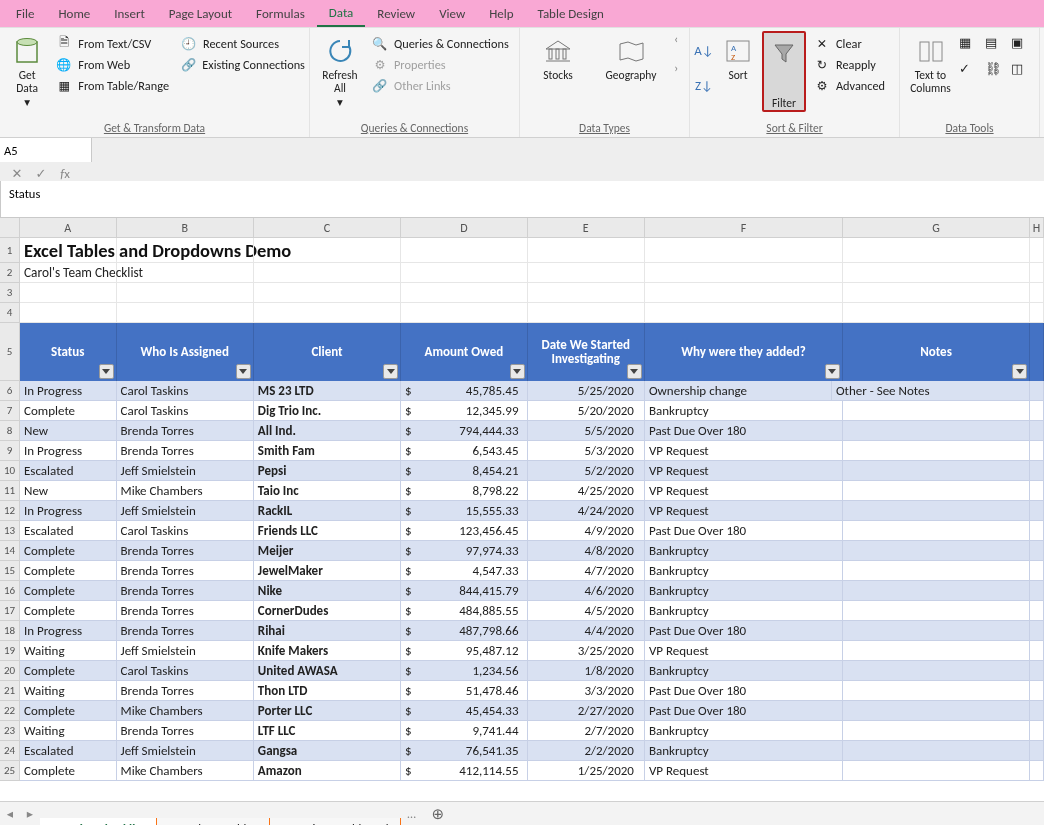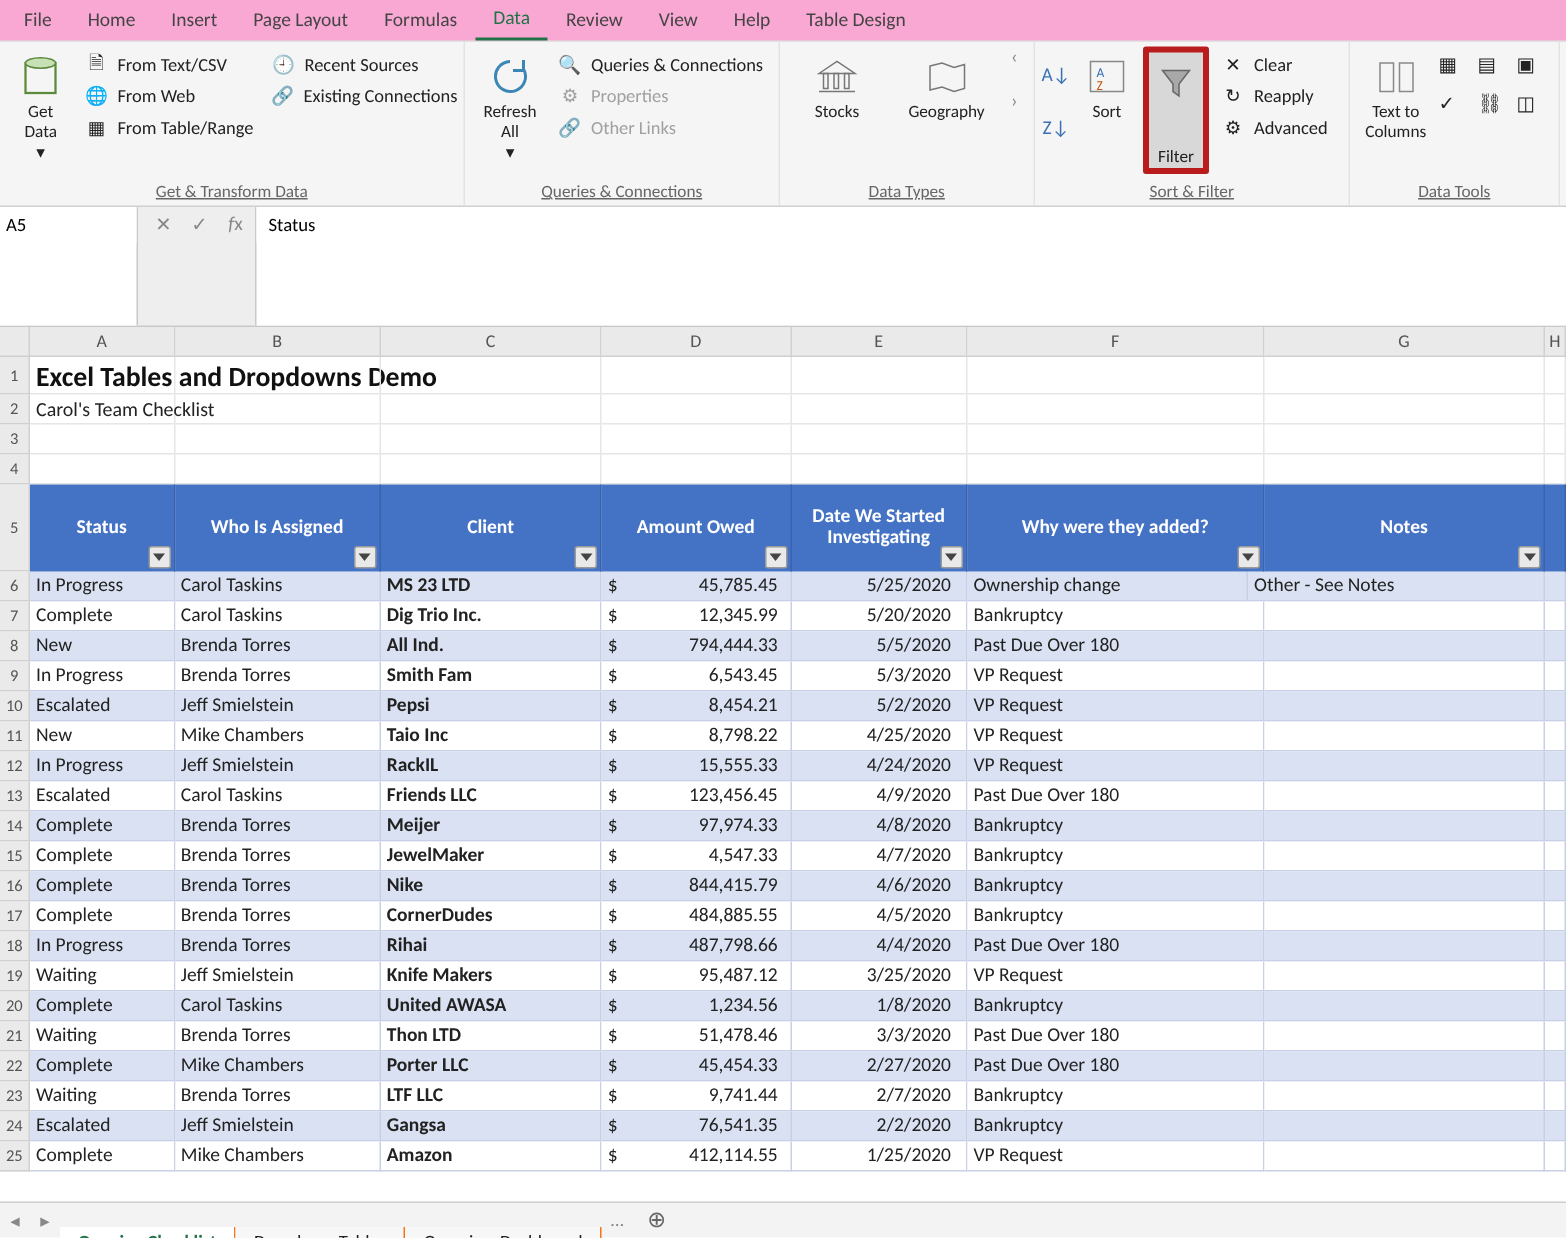--- a/index.html
+++ b/index.html
@@ -15,24 +15,24 @@
   .group { border-right:1px solid #e3e3e3; padding:3px 6px 0 6px; display:flex; flex-direction:column; }
   .group-body { flex:1; display:flex; align-items:flex-start; gap:4px; }
   .group-label { text-align:center; font-size:11.5px; color:#666; padding:1px 0 2px 0;text-decoration:underline; }
   .big-btn { display:flex; flex-direction:column; align-items:center; justify-content:flex-start; width:48px; padding-top:4px; gap:2px; cursor:pointer; }
   .big-btn .ic-lg { width:32px; height:32px; display:flex; align-items:center; justify-content:center; }
   .big-btn span.cap { font-size:11.5px; text-align:center; line-height:1.1; }
   .small-list { display:flex; flex-direction:column; gap:1px; padding-top:2px; }
   .small-item { display:flex; align-items:center; gap:6px; padding:2px 4px; font-size:12.3px; cursor:pointer; white-space:nowrap; }
   .small-item.disabled { color:#a0a0a0; }
   .ic-sm { width:16px; height:16px; display:flex; align-items:center; justify-content:center; }
-  .big-btn.selected { background:#d8d8d8; border:4px solid #b91c1c; border-radius:2px;gap:28px; }
-
-  
-  .fbar { display:flex; align-items:stretch; height:80px; border-bottom:1px solid #c9c9c9; background:#eeeeee; }
+  .big-btn.selected { background:#d8d8d8; border:2px solid #b91c1c; border-radius:2px;gap:28px; }
+
+  
+  .fbar { display:flex; align-items:stretch; height:80px; border-bottom:1px solid #c9c9c9; background:#eeeeee;flex-direction:column; }
   .namebox { width:92px; border-right:1px solid #c9c9c9; background:#fff; display:flex; align-items:flex-start; }
   .namebox input { width:100%; border:none; outline:none; height:24px; padding:2px 4px; font-size:12.5px; background:#fff; }
   .fbar .btns { display:flex; align-items:flex-start; padding-top:4px; gap:10px; padding-left:10px; padding-right:6px; color:#888; }
   .fbar .btns span { width:14px; text-align:center; cursor:pointer; }
   .fxbox { background:#fff; border-left:1px solid #c9c9c9; flex:1; display:flex; align-items:flex-start; }
   .fxbox input { width:100%; border:none; outline:none; height:24px; padding:2px 8px; font-size:12.5px; }
 
   
   .grid-wrap { position:relative; }
   .colheads { display:flex; margin-left:20px; }

